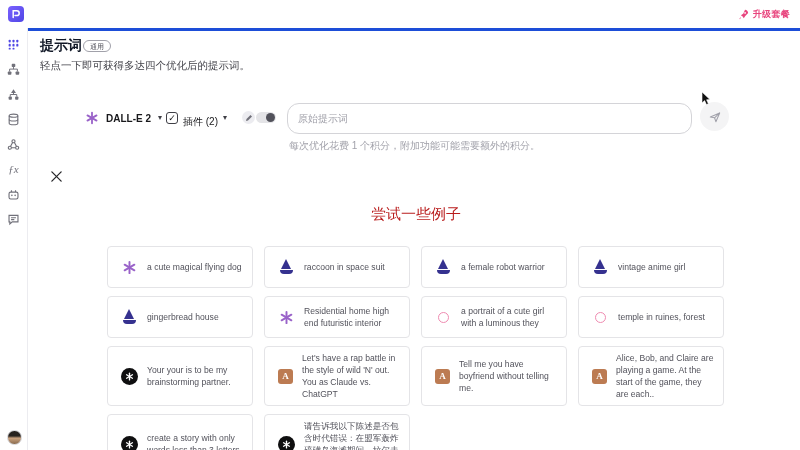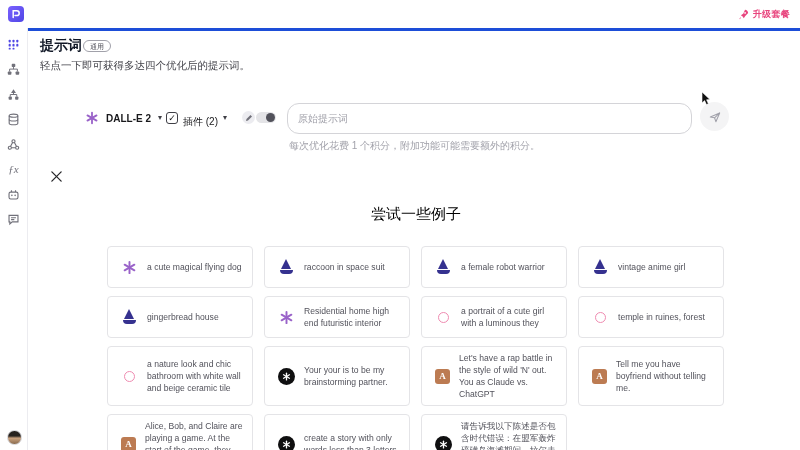--- a/index.html
+++ b/index.html
@@ -49,21 +49,21 @@
   .prompt-input::placeholder{color:#a1a1aa;}
   .credit-hint{position:absolute;left:289px;top:139px;font-size:10px;color:#a1a1aa;text-align:center;}
   .send-btn{position:absolute;left:700px;top:102px;width:29px;height:29px;border-radius:50%;background:#f4f4f5;
     display:flex;align-items:center;justify-content:center;cursor:pointer;}
   .send-btn svg{width:14px;height:14px;}
   .cursor{position:absolute;left:701px;top:92px;width:12px;height:14px;z-index:50;pointer-events:none;}
   .close-x{position:absolute;left:50px;top:169px;width:15px;height:15px;cursor:pointer;}
   .close-x svg{width:13px;height:13px;}
   
   .examples-heading{position:absolute;left:107px;top:205px;width:618px;text-align:center;
-    font-size:15px;color:#000000;font-weight:400;}
+    font-size:15px;color:#b91c1c;font-weight:400;}
   .card-grid{position:absolute;left:107px;top:246px;width:618px;display:grid;
     grid-template-columns:repeat(4,146px);column-gap:11px;row-gap:8px;}
   .card{background:#fff;border:1px solid #e4e4e7;border-radius:4px;min-height:42px;box-sizing:border-box;
     display:flex;align-items:center;gap:9px;padding:5px 8px 5px 13px;cursor:pointer;}
   .card-text{font-size:8.6px;line-height:1.4;color:#52525b;}
   .card-ic{width:17px;height:17px;flex:0 0 17px;display:flex;align-items:center;justify-content:center;}
   .card-ic svg{width:15px;height:15px;display:block;}
   .ic-dalle{color:#9a63c9;}
   .ic-gpt{background:#0f0f10;border-radius:50%;color:#ffffff;}
   .ic-gpt svg{width:9px;height:9px;}
@@ -275,24 +275,20 @@
     </div>
   <div class="card">
       <span class="card-ic ic-ring"></span>
       <span class="card-text">a portrait of a cute girl with a luminous they</span>
     </div>
   <div class="card">
       <span class="card-ic ic-ring"></span>
       <span class="card-text">temple in ruines, forest</span>
     </div>
   <div class="card">
-      <span class="card-ic ic-ring"></span>
-      <span class="card-text">a nature look and chic bathroom with white wall and beige ceramic tile</span>
-    </div>
-  <div class="card">
       <span class="card-ic ic-gpt">
         <svg viewBox="0 0 20 20" fill="none" stroke="currentColor" stroke-width="3" stroke-linecap="round">
           <line x1="10" y1="2.5" x2="10" y2="17.5"></line>
           <line x1="3.5" y1="6.2" x2="16.5" y2="13.8"></line>
           <line x1="3.5" y1="13.8" x2="16.5" y2="6.2"></line>
         </svg>
       </span>
       <span class="card-text">Your your is to be my brainstorming partner.</span>
     </div>
   <div class="card">

